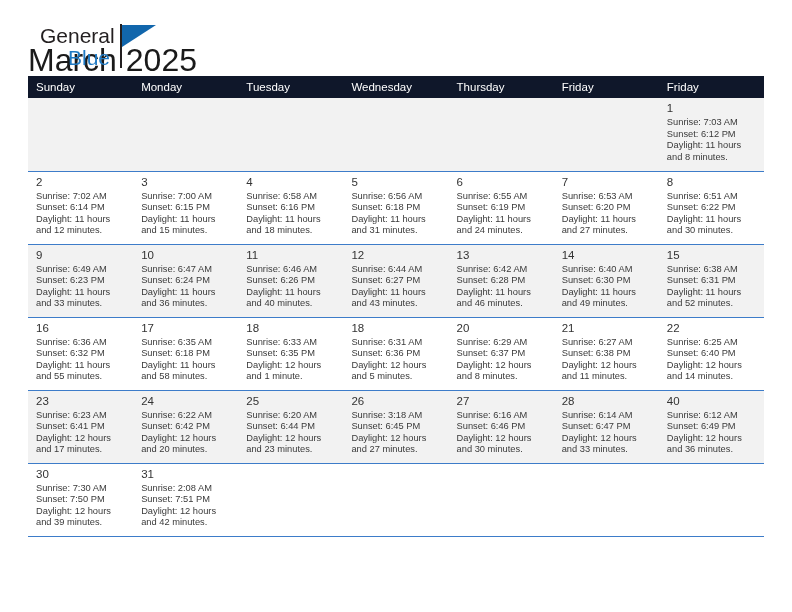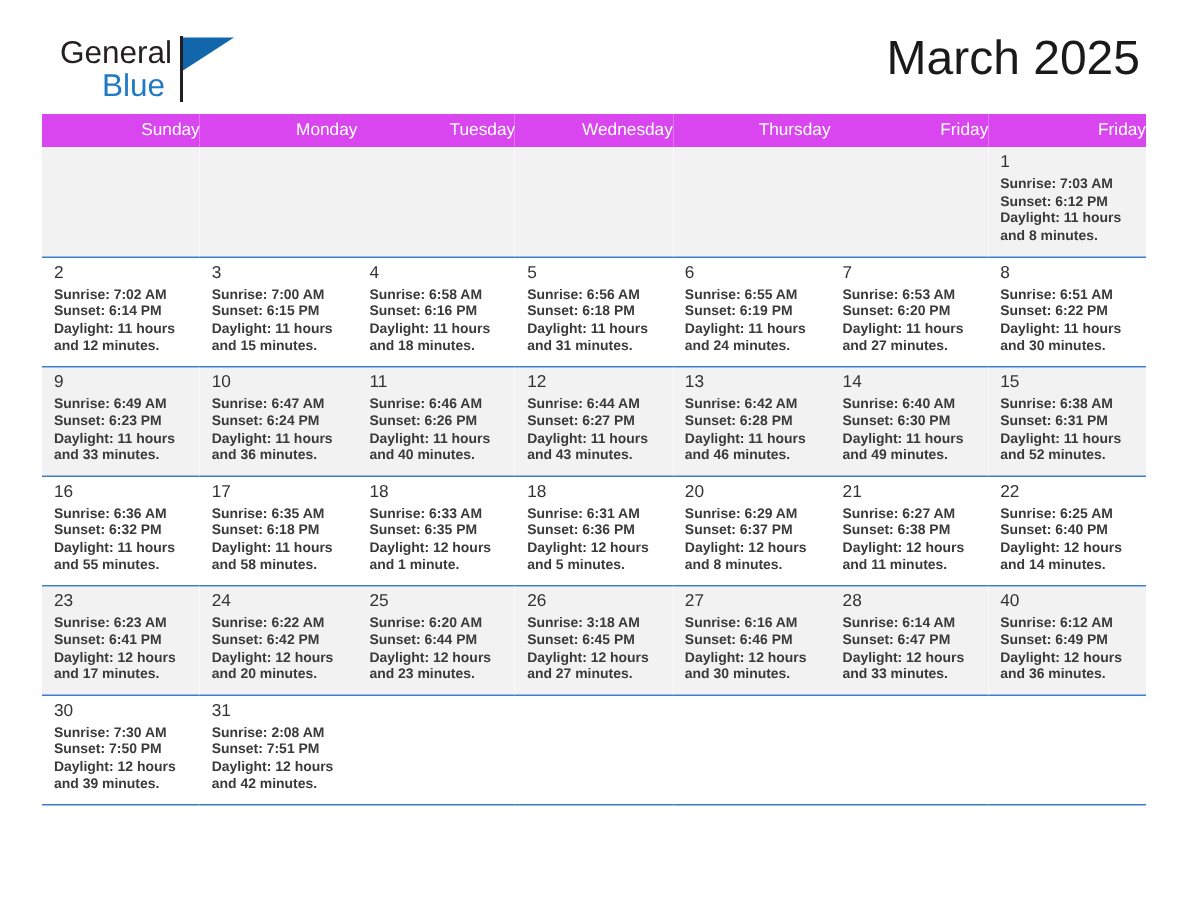--- a/index.html
+++ b/index.html
@@ -23,20 +23,21 @@
   }
 
   
   .header {
     display: flex;
     justify-content: space-between;
     align-items: flex-start;
     height: 76px;
     padding-top: 22px;
     box-sizing: border-box;
+    flex-direction: column;
   }
   .brand {
     position: relative;
     width: 132px;
     height: 52px;
     margin-left: 12px;
   }
   .brand-general {
     position: absolute;
     left: 0;
@@ -88,25 +89,25 @@
     white-space: nowrap;
   }
 
   
   table.calendar {
     width: 736px;
     border-collapse: collapse;
     table-layout: fixed;
   }
   table.calendar th {
-    background: #d946ef;
+    background: #0f172a;
     color: #ffffff;
     font-size: 11.5px;
     font-weight: normal;
-    text-align: right;
+    text-align: left;
     padding: 5px 0 5px 8px;
     height: 20px;
     box-sizing: border-box;
   }
   table.calendar td {
     vertical-align: top;
     border-bottom: 1px solid #3d7cc9;
     padding: 0;
     height: 73px;
     box-sizing: border-box;
@@ -119,21 +120,20 @@
     font-size: 11.5px;
     color: #333333;
     padding: 4px 0 2px 8px;
     line-height: 13px;
   }
   .details {
     font-size: 9.3px;
     color: #3a3a3a;
     line-height: 11.6px;
     padding: 0 4px 0 8px;
-    font-weight: bold;
   }
   .details div { white-space: nowrap; }
 </style>
 </head>
 <body>
 
 <div class="page">
 
   <div class="header">
     <div class="brand">

